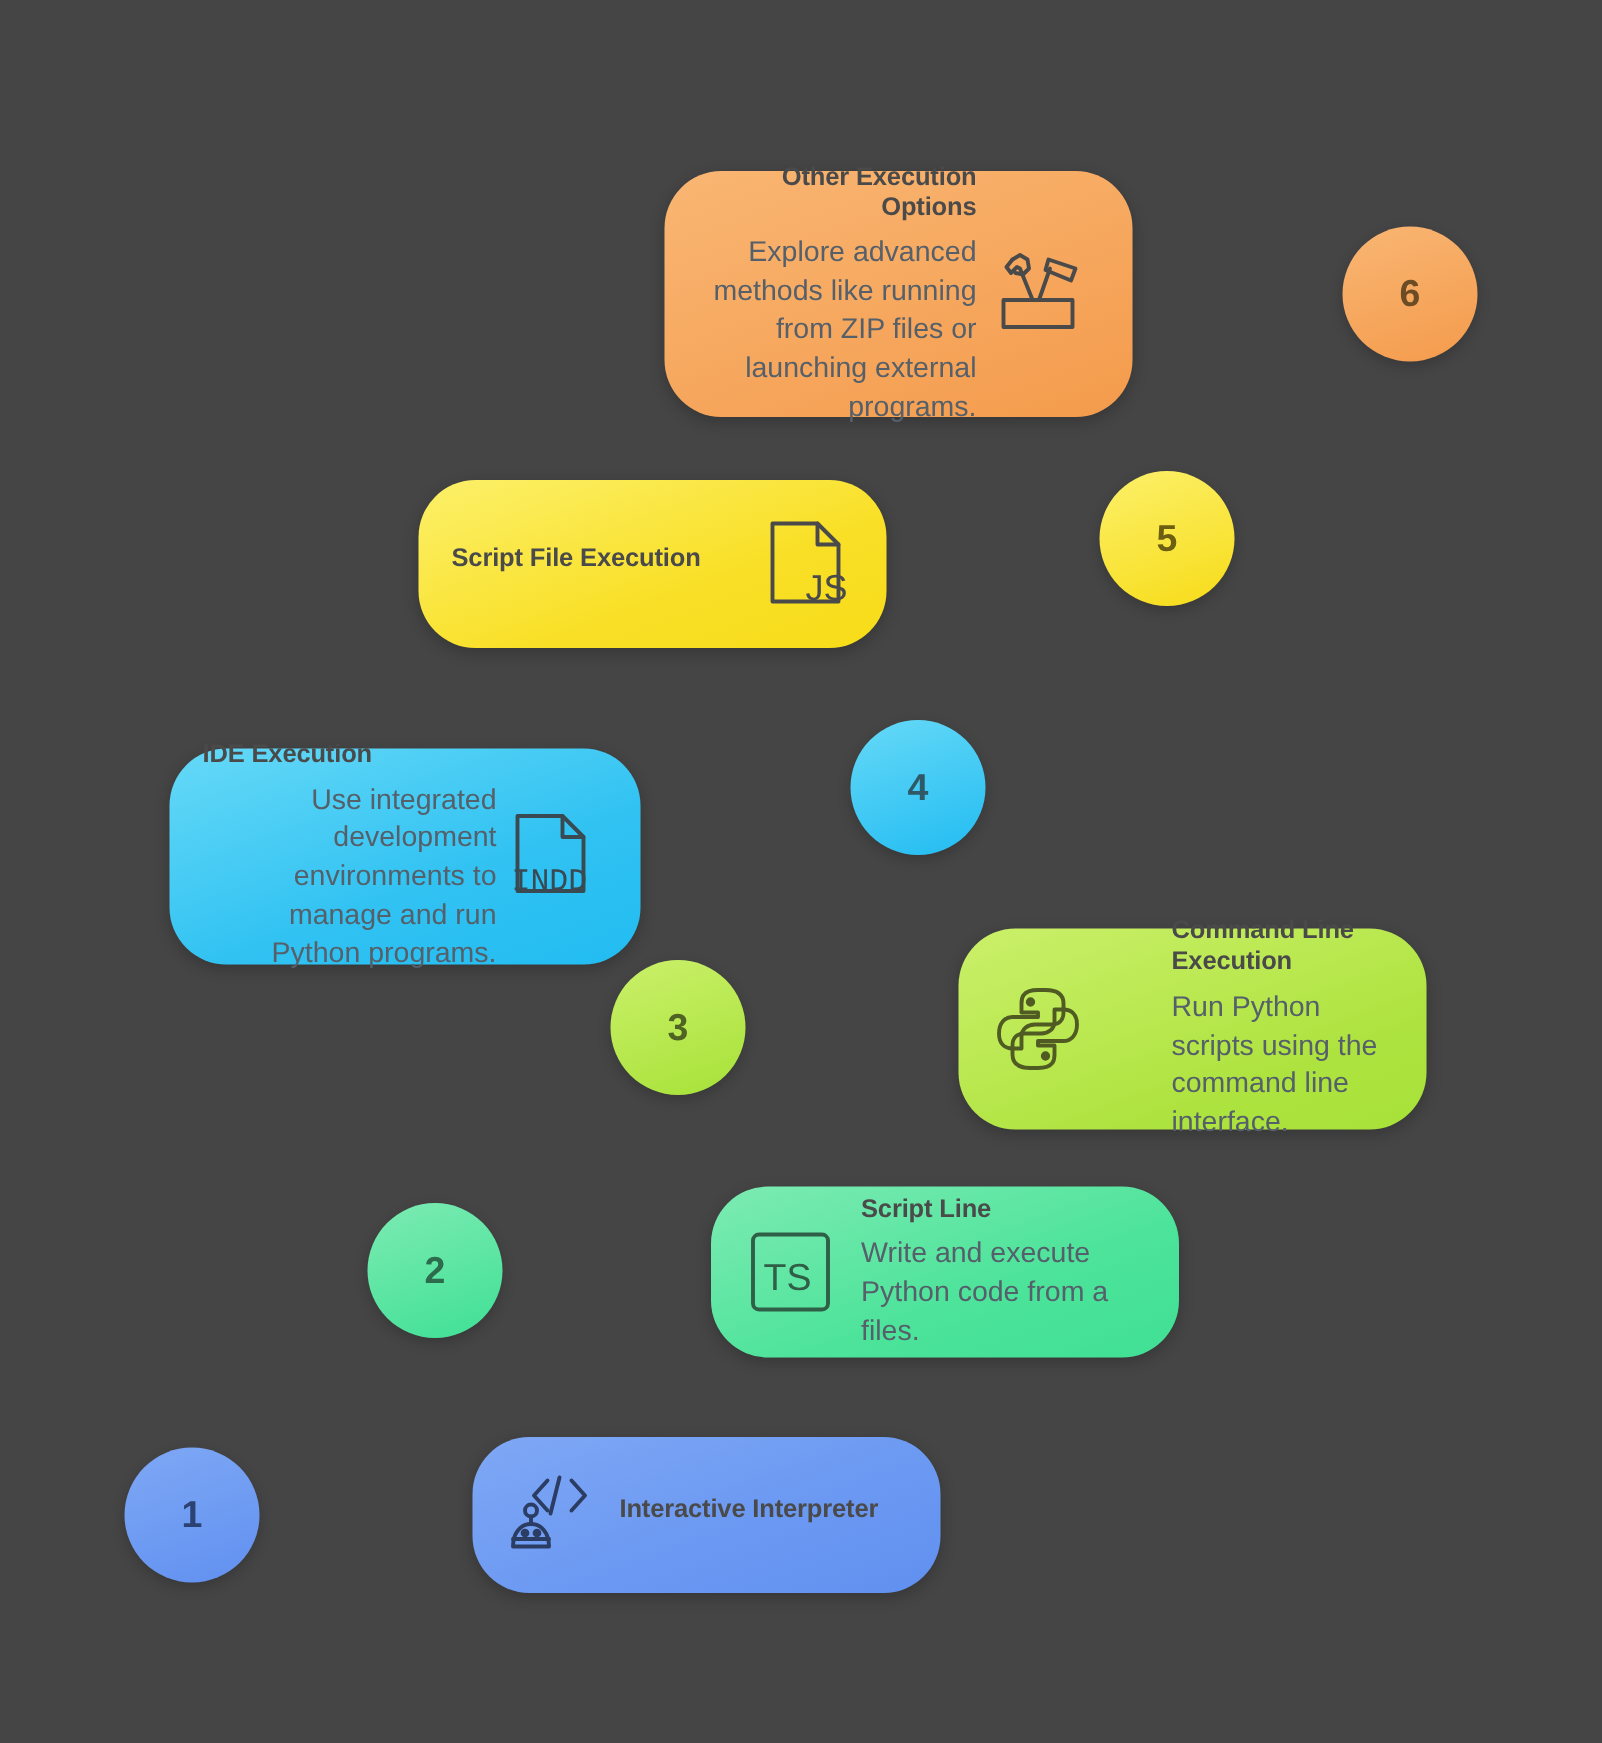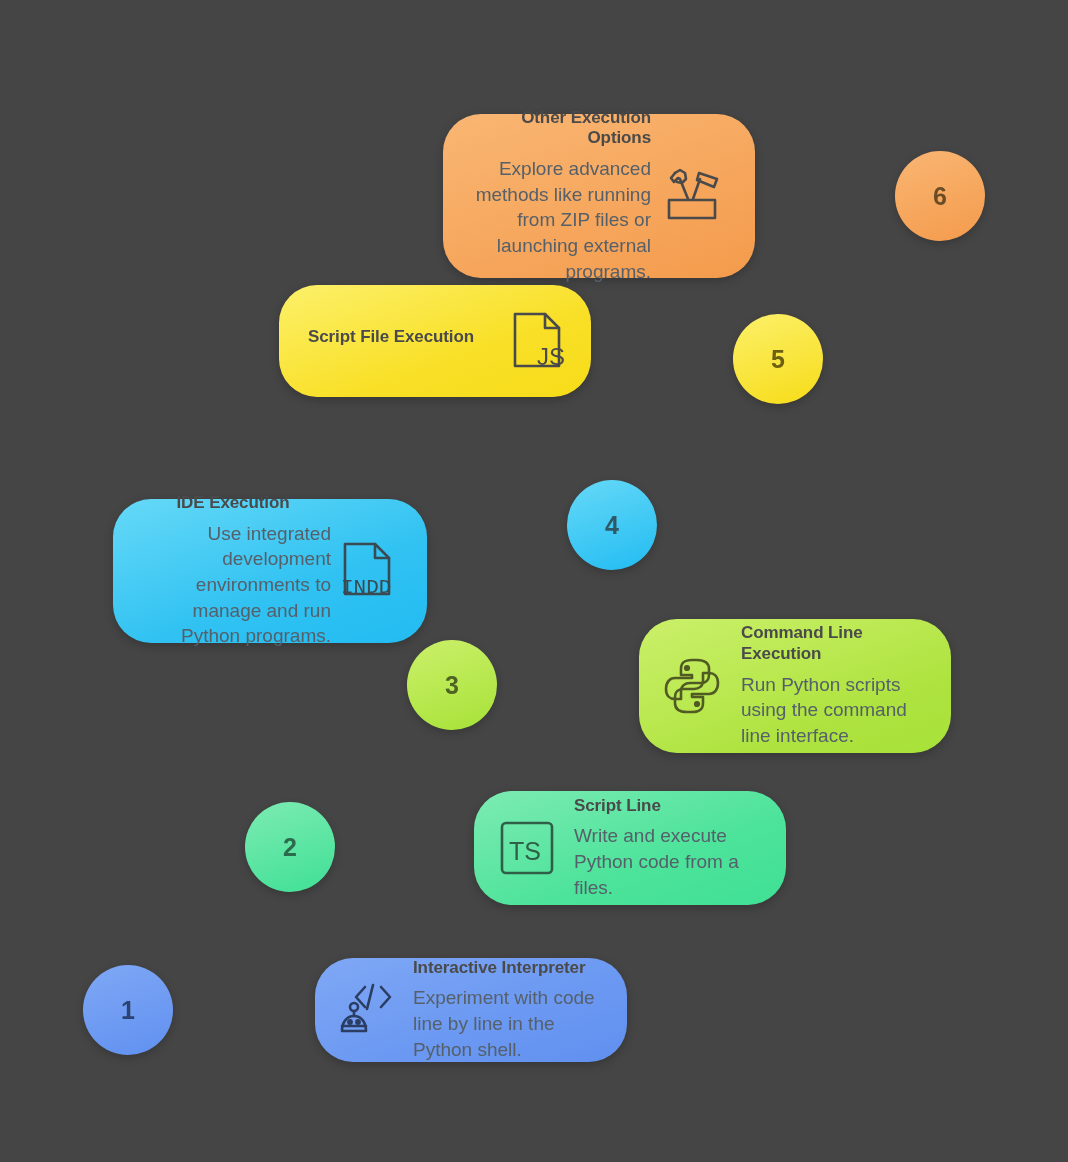--- a/index.html
+++ b/index.html
@@ -43,21 +43,21 @@
     line-height: 1.22;
     margin-bottom: 7px;
     letter-spacing: -0.1px;
   }
   .card .desc {
     font-size: 19px;
     color: #55606a;
     line-height: 1.35;
   }
   .card.align-right .text-col {
-    align-items: center;
+    align-items: flex-start;
     text-align: right;
   }
   .card.align-right .title { text-align: right; }
   .card.align-right .desc  { text-align: right; }
   .card.align-left .text-col {
     align-items: flex-start;
     text-align: left;
   }
 
   .icon-box {
@@ -72,41 +72,41 @@
   #card-6 {
     left: 443px; top: 114px; width: 312px; height: 164px;
     background: linear-gradient(160deg, #F9B673 0%, #F49B4C 100%);
     flex-direction: row;
   }
   #card-6 .text-col { width: 186px; }
   #card-6 .icon-box { margin-left: 10px; }
   #card-6 .title { font-size: 17px; }
 
   #card-5 {
-    left: 279px; top: 285px; width: 312px; height: 112px;
+    left: 279px; top: 320px; width: 312px; height: 112px;
     background: linear-gradient(160deg, #FCF06A 0%, #F9E028 60%, #F7DC18 100%);
     gap: 20px;
   }
   #card-5 .text-col { width: 212px; }
   #card-5 .icon-box { margin-left: 6px; text-decoration: underline; }
 
   #card-4 {
     left: 113px; top: 453px; width: 314px; height: 144px;
     background: linear-gradient(160deg, #66D9F7 0%, #31C2F2 60%, #22BCF2 100%);
     margin-top: 46px;
   }
   #card-4 .text-col { width: 216px; }
   #card-4 .icon-box { margin-left: 4px; }
 
   #card-3 {
     left: 639px; top: 619px; width: 312px; height: 134px;
     background: linear-gradient(160deg, #CBF06A 0%, #AEE33F 70%, #A7E238 100%);
   }
   #card-3 .icon-box { margin-right: 18px; }
-  #card-3 .text-col { width: 200px; }
+  #card-3 .text-col { width: 200px; margin-left: 40px; }
 
   #card-2 {
     left: 474px; top: 791px; width: 312px; height: 114px;
     background: linear-gradient(160deg, #7DEBB3 0%, #4DE39A 60%, #3FE095 100%);
   }
   #card-2 .icon-box { margin-right: 16px; align-items: center; }
   #card-2 .text-col { width: 190px; }
 
   #card-1 {
     left: 315px; top: 958px; width: 312px; height: 104px;
@@ -242,21 +242,20 @@
         <circle cx="17" cy="28" r="4"></circle>
         <path d="M17 32 L17 37"></path>
         <path d="M5 52 C5 43 10 37 17 37 C24 37 29 43 29 52 Z"></path>
         <path d="M5 47 L29 47"></path>
         <circle cx="13" cy="43" r="1.6" fill="#2b3d63"></circle>
         <circle cx="21" cy="43" r="1.6" fill="#2b3d63"></circle>
       </svg>
     </div>
     <div class="text-col">
       <div class="title">Interactive Interpreter</div>
-      <div class="desc">Experiment with code line by line in the Python shell.</div>
     </div>
   </div>
 
   <div class="circle" id="circle-6">
     <span>6</span>
   </div>
   <div class="circle" id="circle-5">
     <span>5</span>
   </div>
   <div class="circle" id="circle-4">

